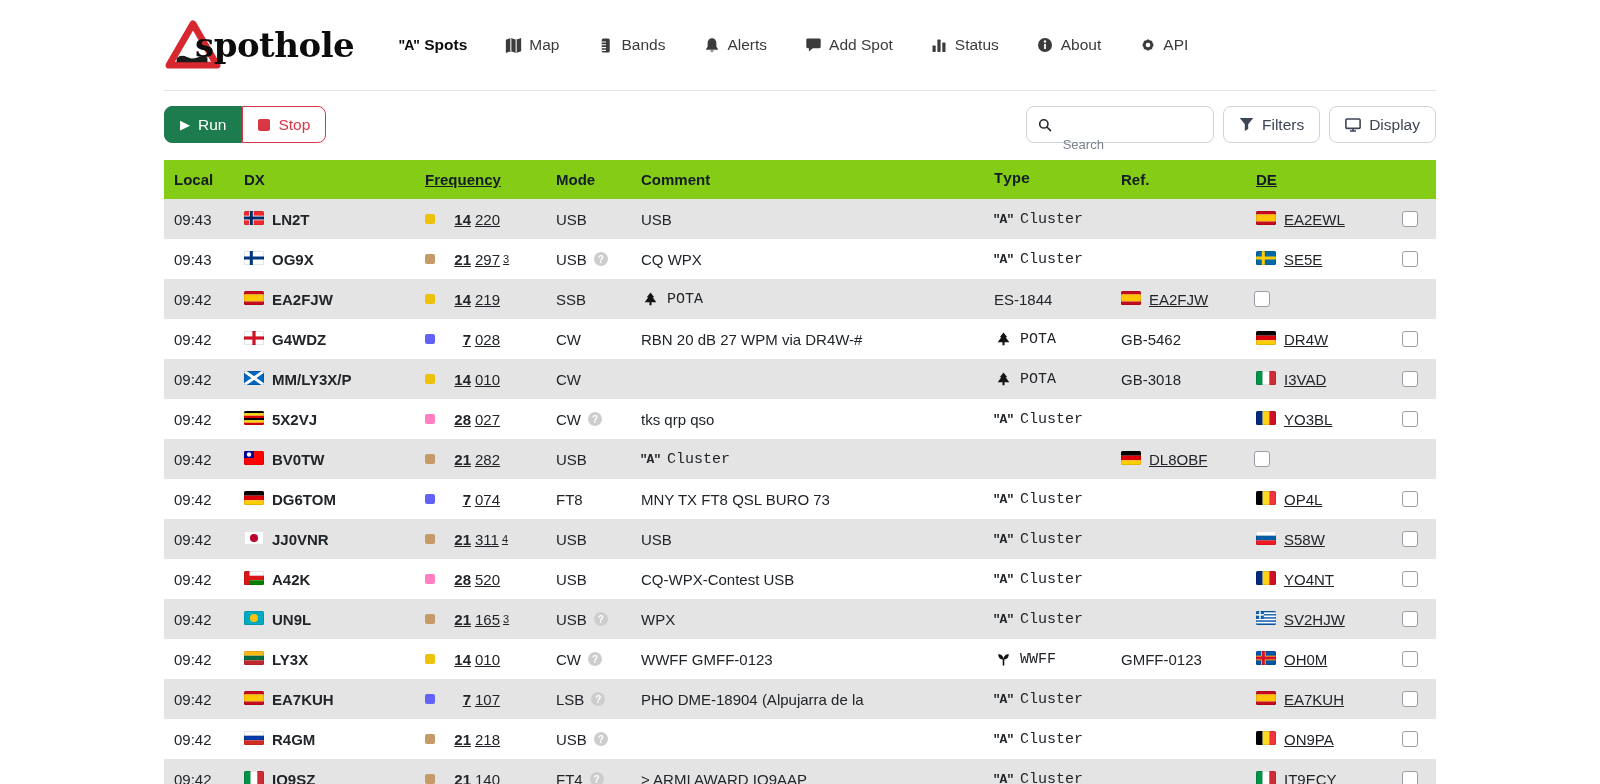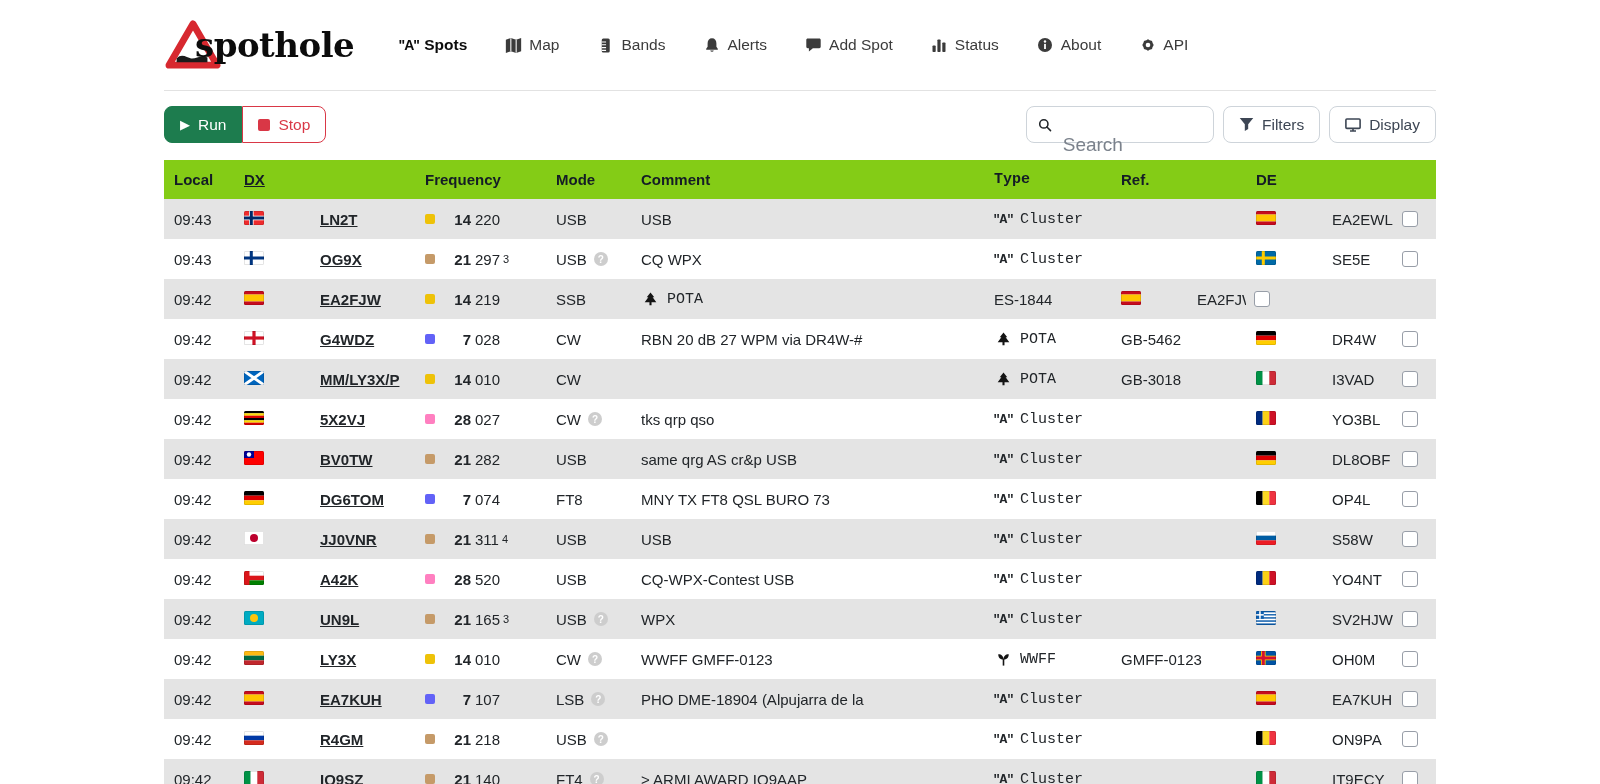--- a/index.html
+++ b/index.html
@@ -33,43 +33,43 @@
          font-size:15.5px; cursor:pointer; background:#fff; }
   .btn-run { background:#1d7c4e; color:#fff; border:1px solid #1d7c4e;
              border-radius:8px 0 0 8px; padding:0 15px; }
   .btn-stop { background:#fff; color:#d93746; border:1px solid #d93746;
               border-radius:0 8px 8px 0; padding:0 15px; }
   .play-glyph { font-size:13px; }
   .stop-glyph { width:12px; height:12px; background:#d93746; display:inline-block; border-radius:2px; }
   .toolbar-right { display:flex; align-items:center; gap:9px; }
   .search-box { display:flex; align-items:center; gap:9px; width:188px; height:37px;
                 border:1px solid #ced4da; border-radius:8px; padding:0 11px; background:#fff; }
-  .search-box input { border:none; outline:none; width:100%; font-size:19px;
+  .search-box input { border:none; outline:none; width:100%; font-size:13px;
                       font-family:"Liberation Sans", sans-serif; color:#212529; background:transparent;margin-top:40px; }
   .search-box input::placeholder { color:#7b828c; }
   .btn-light { border:1px solid #ced4da; border-radius:8px; color:#3d4654; padding:0 15px; }
 
   
   .dxtable { margin-top:17px; }
   .trow { display:grid;
           grid-template-columns:70px 183px 129px 85px 353px 127px 135px 148px 42px;
           align-items:center; height:40px; }
   .thead { background:#84cc16; height:39px; font-weight:700; color:#141c26; }
   .hcell { padding-left:10px; }
   .hcell.c-freq { padding-left:8px; display:block; }
   .tbody .trow:nth-child(odd) { background:#e4e4e4; }
   .tbody .trow:nth-child(even) { background:#fff; }
 
   .tcell { padding-left:10px; white-space:nowrap; overflow:hidden; }
-  .c-dx { display:flex; align-items:center; gap:8px; font-weight:700;text-decoration:underline; }
-  .c-de { display:flex; align-items:center; gap:8px; }
+  .c-dx { display:flex; align-items:center; gap:8px; font-weight:700; }
+  .c-de { display:flex; align-items:center; gap:8px;text-decoration:underline; }
   .flag { border-radius:1.5px; flex-shrink:0; display:inline-block; }
-  .callsign { cursor:pointer;margin-left:48px; }
-
-  .c-freq { display:flex; align-items:center; padding-left:8px; }
+  .callsign { cursor:pointer; }
+
+  .c-freq { display:flex; align-items:center; padding-left:8px;text-decoration:underline; }
   .band-sq { width:10px; height:10px; border-radius:2px; margin-right:13px; flex-shrink:0; }
   .mhz { font-weight:700; width:23px; text-align:right; }
   .khz { margin-left:4px; }
   .frac { font-size:11px; margin-left:3px; color:#212529; }
 
   .c-mode { display:flex; align-items:center; gap:7px; }
   .help-badge { width:14px; height:14px; border-radius:50%; background:#cdcdcd; color:#fff;
                 font-size:10px; font-weight:700; display:inline-flex;
                 align-items:center; justify-content:center; flex-shrink:0; }
 
@@ -499,21 +499,20 @@
     <div class="c-freq">
       <span class="band-sq" style="background: rgb(197, 154, 104);"></span>
       <span class="mhz">21</span>
       <span class="khz">282</span>
 
     </div>
     <div class="tcell c-mode">
       <span>USB</span>
 
     </div>
-    <div class="tcell c-comment">same qrg AS cr&amp;p USB</div>
     <div class="tcell c-type">
       <span class="type-icon">
               <span class="cluster-glyph">"A"</span>
             </span>
       <span>Cluster</span>
     </div>
     <div class="tcell c-ref"></div>
     <div class="tcell c-de">
       <span class="flagwrap"><svg class="flag" viewBox="0 0 20 14" width="20" height="14">
                 <rect x="0" y="0" width="20" height="4.666666666666667" fill="#000"></rect>

